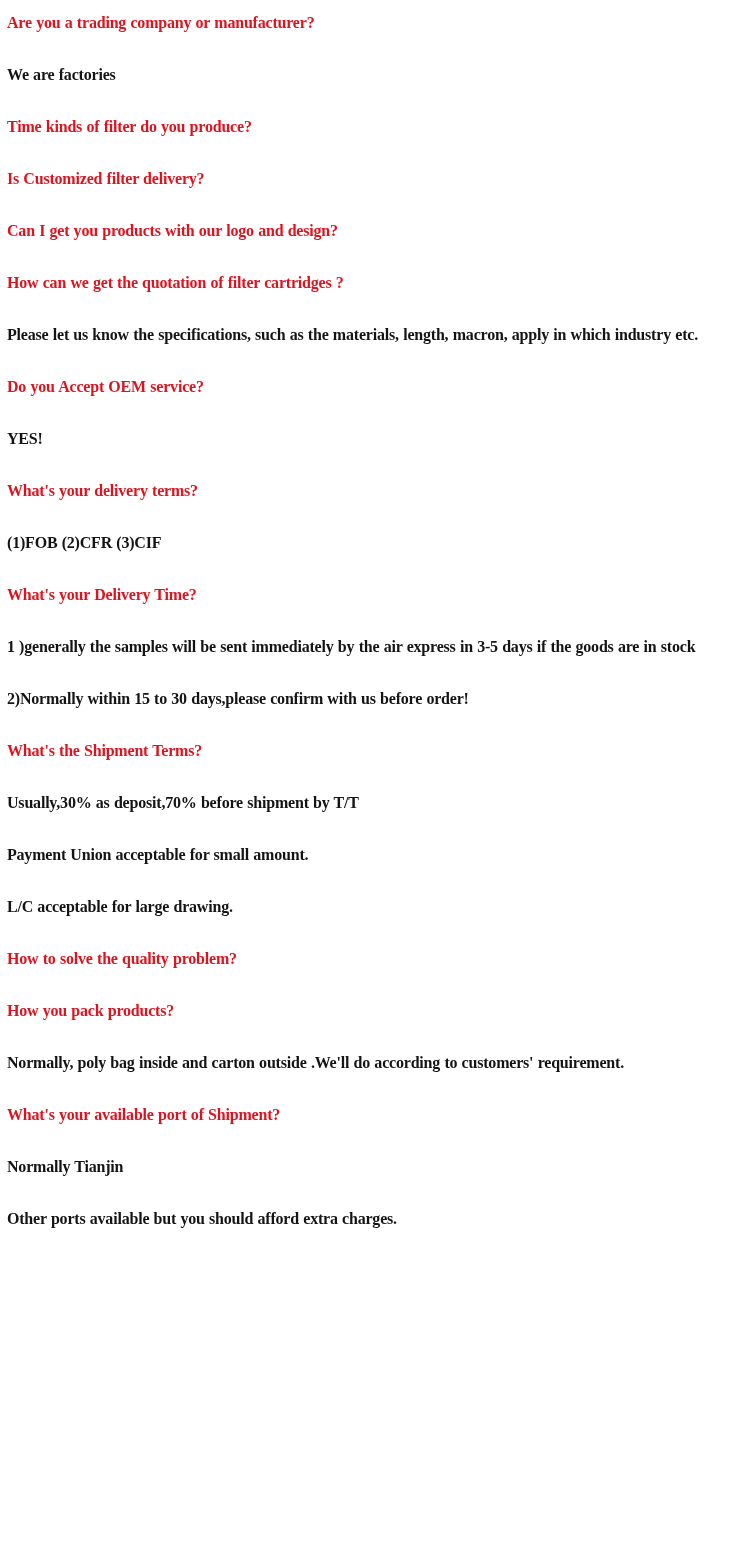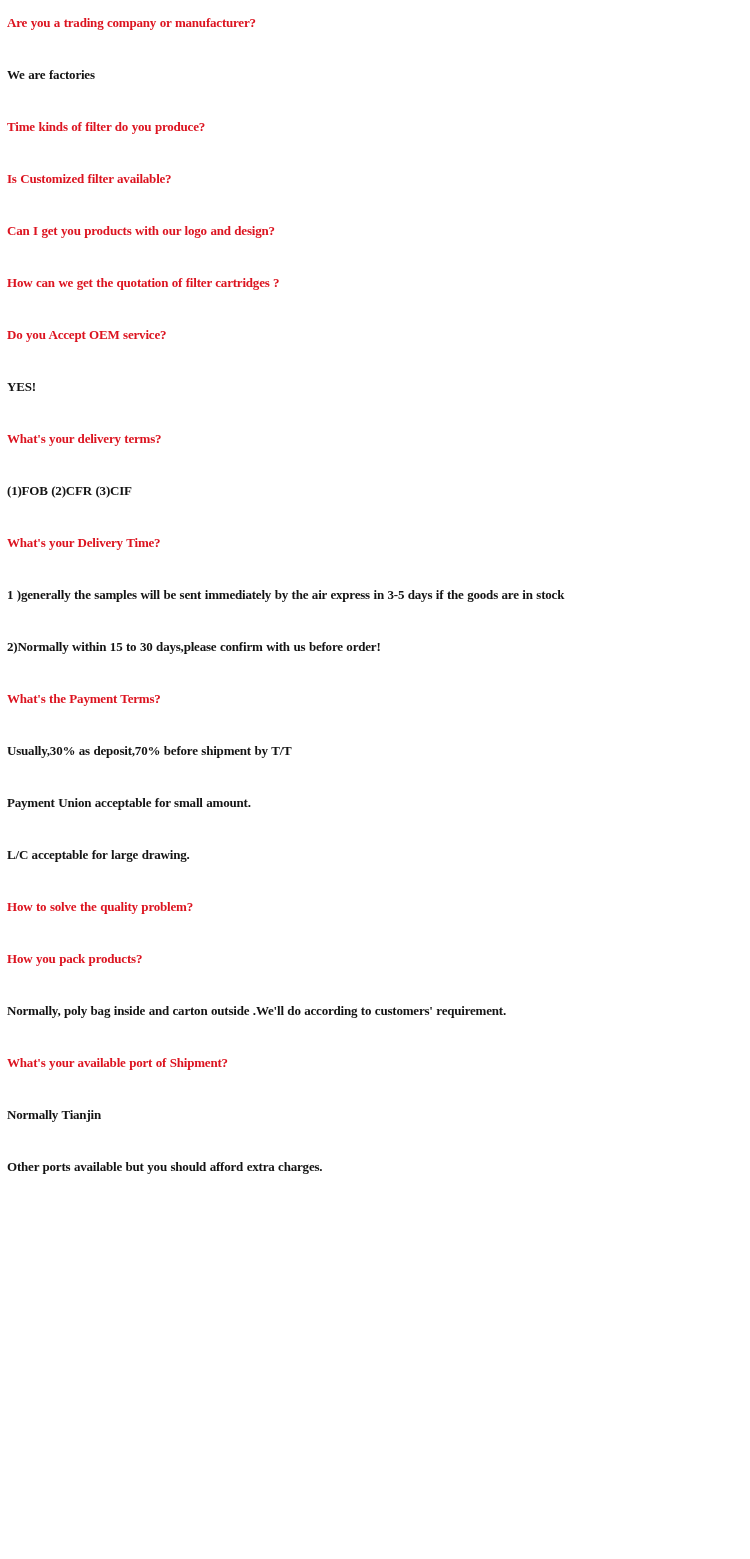--- a/index.html
+++ b/index.html
@@ -15,21 +15,21 @@
   }
   .page {
     width: 100%;
     height: 100%;
   }
   .faq {
     padding: 10px 12px 0 7px;
   }
   .faq p {
     margin: 0 0 26px 0;
-    font-size: 13px;
+    font-size: 16px;
     font-weight: bold;
     line-height: 26px;
     letter-spacing: -0.2px;
     word-spacing: 0.5px;
   }
   .faq p.question {
     color: var(--q-color, #dc1420);
   }
   .faq p.answer {
     color: var(--a-color, #141414);
@@ -37,31 +37,32 @@
 </style>
 </head>
 <body>
 
 <main class="page">
   <section class="faq">
 
   <p class="faq-item question">Are you a trading company or manufacturer?</p>
       <p class="faq-item answer">We are factories</p>
       <p class="faq-item question">Time kinds of filter do you produce?</p>
-      <p class="faq-item question">Is Customized filter available?</p>
+      <p class="faq-item question">Is Customized filter delivery?</p>
       <p class="faq-item question">Can I get you products with our logo and design?</p>
       <p class="faq-item question">How can we get the quotation of filter cartridges ?</p>
+      <p class="faq-item answer">Please let us know the specifications, such as the materials, length, macron, apply in which industry etc.</p>
       <p class="faq-item question">Do you Accept OEM service?</p>
       <p class="faq-item answer">YES!</p>
       <p class="faq-item question">What's your delivery terms?</p>
       <p class="faq-item answer">(1)FOB (2)CFR (3)CIF</p>
       <p class="faq-item question">What's your Delivery Time?</p>
       <p class="faq-item answer">1 )generally the samples will be sent immediately by the air express in 3-5 days if the goods are in stock</p>
       <p class="faq-item answer">2)Normally within 15 to 30 days,please confirm with us before order!</p>
-      <p class="faq-item question">What's the Payment Terms?</p>
+      <p class="faq-item question">What's the Shipment Terms?</p>
       <p class="faq-item answer">Usually,30% as deposit,70% before shipment by T/T</p>
       <p class="faq-item answer">Payment Union acceptable for small amount.</p>
       <p class="faq-item answer">L/C acceptable for large drawing.</p>
       <p class="faq-item question">How to solve the quality problem?</p>
       <p class="faq-item question">How you pack products?</p>
       <p class="faq-item answer">Normally, poly bag inside and carton outside .We'll do according to customers' requirement.</p>
       <p class="faq-item question">What's your available port of Shipment?</p>
       <p class="faq-item answer">Normally Tianjin</p>
       <p class="faq-item answer">Other ports available but you should afford extra charges.</p>
     </section>

